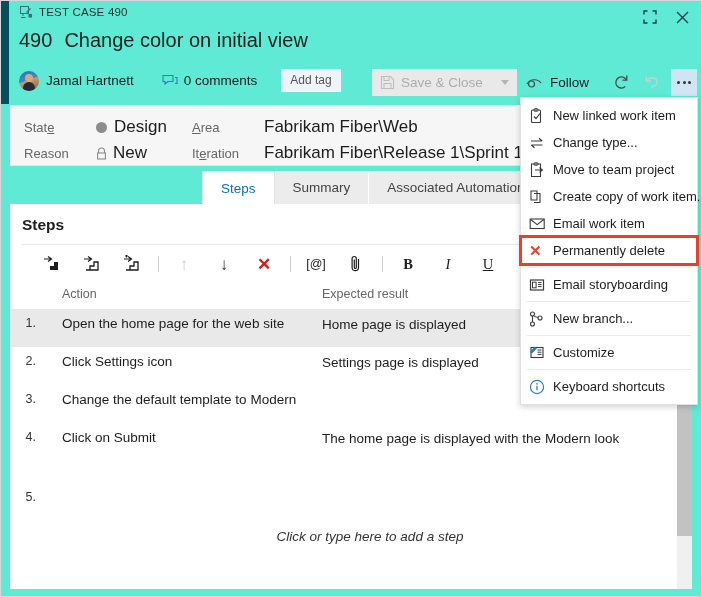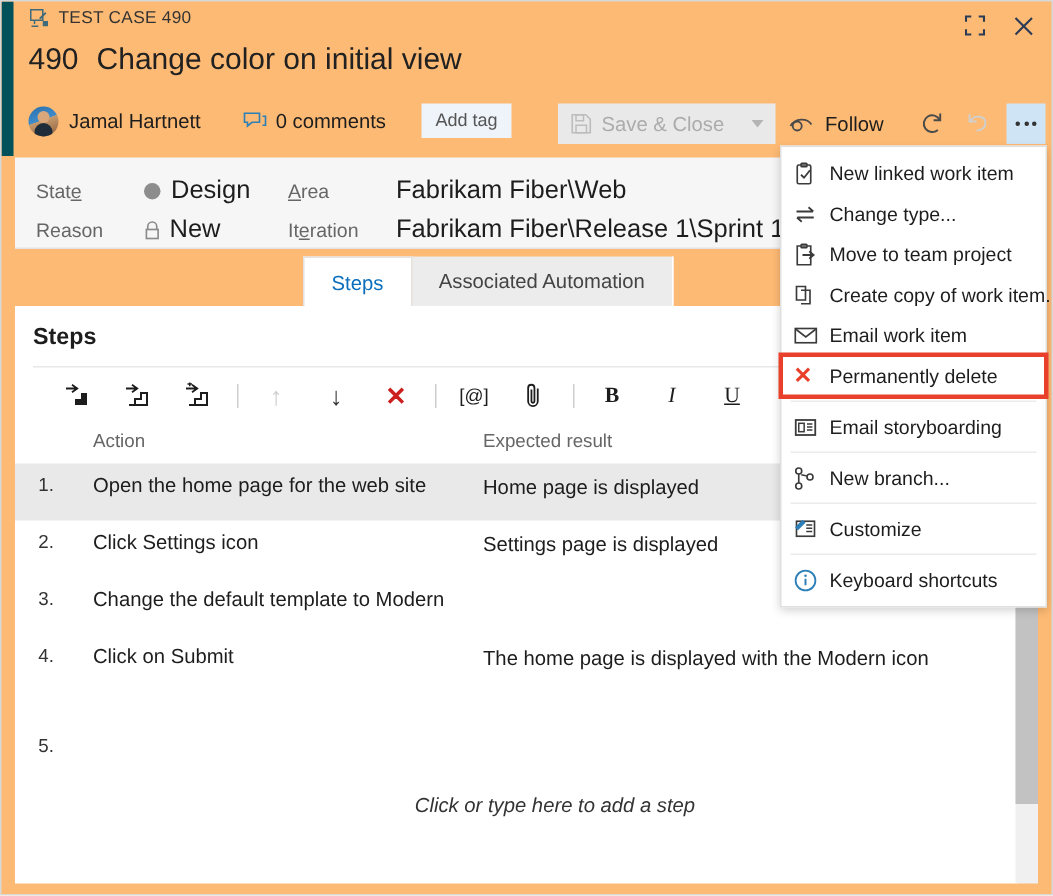--- a/index.html
+++ b/index.html
@@ -5,21 +5,21 @@
   * { box-sizing: border-box; margin: 0; padding: 0; }
   html, body {
     width: 702px; height: 597px;
     font-family: "Liberation Sans", sans-serif;
     background: #ffffff;
     overflow: hidden;
   }
   #app {
     position: relative;
     width: 702px; height: 597px;
-    background: #fdba74;
+    background: #5eead4;
     border: 1px solid #d8d8d8;
     overflow: hidden;
   }
 
   
   .accent-bar {
     position: absolute;
     left: 0; top: 0;
     width: 8px; height: 103px;
     background: #00515a;
@@ -434,20 +434,21 @@
       <span class="val">Fabrikam Fiber\Web</span>
     </div>
     <div class="field f-iter">
       <span class="lab">It<span class="u">e</span>ration</span>
       <span class="val">Fabrikam Fiber\Release 1\Sprint 1</span>
     </div>
   </div>
 
   <div class="tabs">
     <div class="tab active">Steps</div>
+    <div class="tab">Summary</div>
     <div class="tab">Associated Automation</div>
   </div>
 
   <div class="steps-body">
     <div class="steps-heading">Steps</div>
     <div class="steps-rule"></div>
 
     <div class="steps-toolbar">
       <div class="tb">
         <svg width="20" height="18" viewBox="0 0 20 18">
@@ -522,21 +523,21 @@
       <div class="exp">Settings page is displayed</div>
     </div>
     <div class="grid-row">
       <div class="num">3.</div>
       <div class="act">Change the default template to Modern</div>
       <div class="exp"></div>
     </div>
     <div class="grid-row r4">
       <div class="num">4.</div>
       <div class="act">Click on Submit</div>
-      <div class="exp">The home page is displayed with the Modern icon</div>
+      <div class="exp">The home page is displayed with the Modern look</div>
     </div>
     <div class="grid-row r5">
       <div class="num">5.</div>
       <div class="act"></div>
       <div class="exp"></div>
     </div>
 
     <div class="add-step-hint">Click or type here to add a step</div>
   </div>
 

